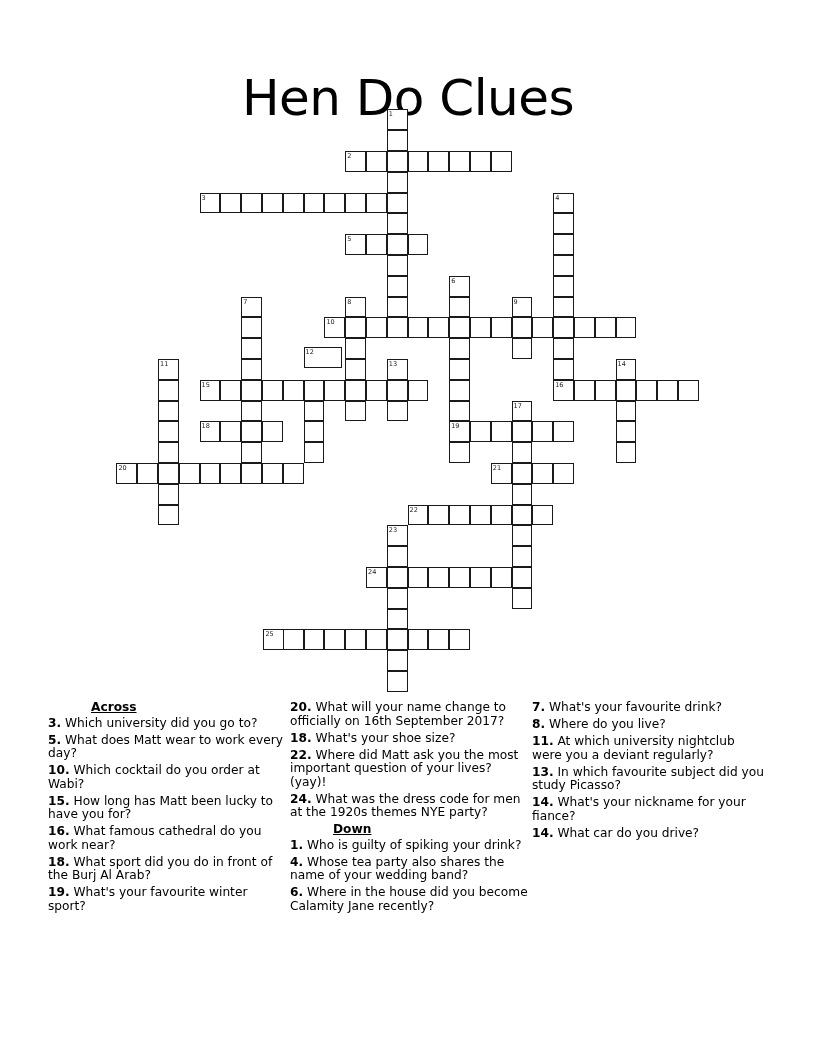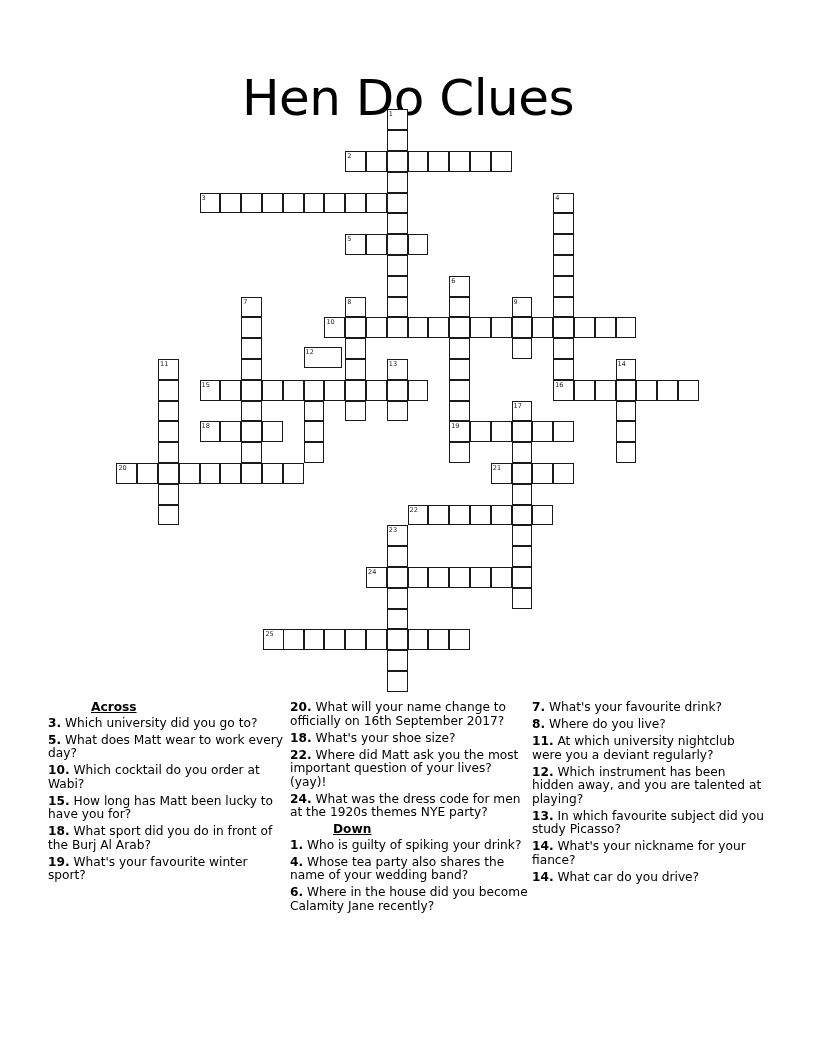--- a/index.html
+++ b/index.html
@@ -245,35 +245,35 @@
     <div class="cell" style="left: 449.8px; top: 630px;"></div>
   </div>
 
 <div class="clues">
   <div class="col col1" id="col1">
     <span class="sec-head">Across</span>
       <div class="clue"><b>3.</b> <span>Which university did you go to?</span></div>
       <div class="clue"><b>5.</b> <span>What does Matt wear to work every day?</span></div>
       <div class="clue"><b>10.</b> <span>Which cocktail do you order at Wabi?</span></div>
       <div class="clue"><b>15.</b> <span>How long has Matt been lucky to have you for?</span></div>
+      <div class="clue"><b>16.</b> <span>What famous cathedral do you work near?</span></div>
       <div class="clue"><b>18.</b> <span>What sport did you do in front of the Burj Al Arab?</span></div>
       <div class="clue"><b>19.</b> <span>What's your favourite winter sport?</span></div>
     </div>
   <div class="col col2" id="col2">
       <div class="clue"><b>20.</b> <span>What will your name change to officially on 16th September 2017?</span></div>
       <div class="clue"><b>18.</b> <span>What's your shoe size?</span></div>
       <div class="clue"><b>22.</b> <span>Where did Matt ask you the most important question of your lives? (yay)!</span></div>
       <div class="clue"><b>24.</b> <span>What was the dress code for men at the 1920s themes NYE party?</span></div>
       <span class="sec-head">Down</span>
       <div class="clue"><b>1.</b> <span>Who is guilty of spiking your drink?</span></div>
       <div class="clue"><b>4.</b> <span>Whose tea party also shares the name of your wedding band?</span></div>
       <div class="clue"><b>6.</b> <span>Where in the house did you become Calamity Jane recently?</span></div>
     </div>
   <div class="col col3" id="col3">
       <div class="clue"><b>7.</b> <span>What's your favourite drink?</span></div>
       <div class="clue"><b>8.</b> <span>Where do you live?</span></div>
       <div class="clue"><b>11.</b> <span>At which university nightclub were you a deviant regularly?</span></div>
-      <div class="clue"><b>12.</b> <span>Which instrument has been hidden away, and you are talented at playing?</span></div>
       <div class="clue"><b>13.</b> <span>In which favourite subject did you study Picasso?</span></div>
       <div class="clue"><b>14.</b> <span>What's your nickname for your fiance?</span></div>
       <div class="clue"><b>14.</b> <span>What car do you drive?</span></div>
     </div>
 </div>
 
 </body></html>

